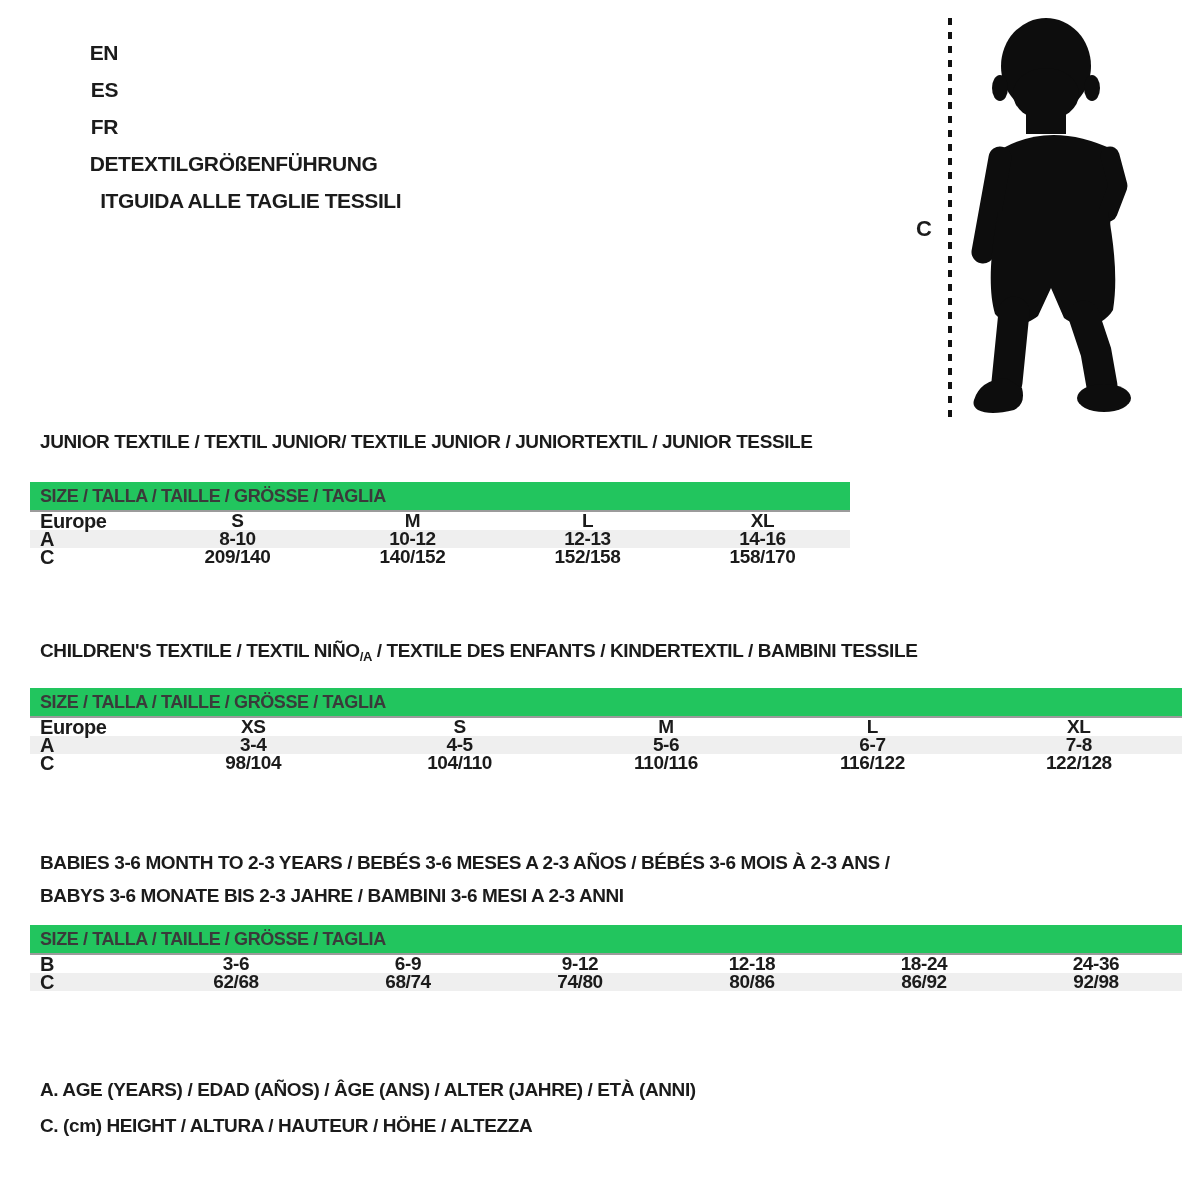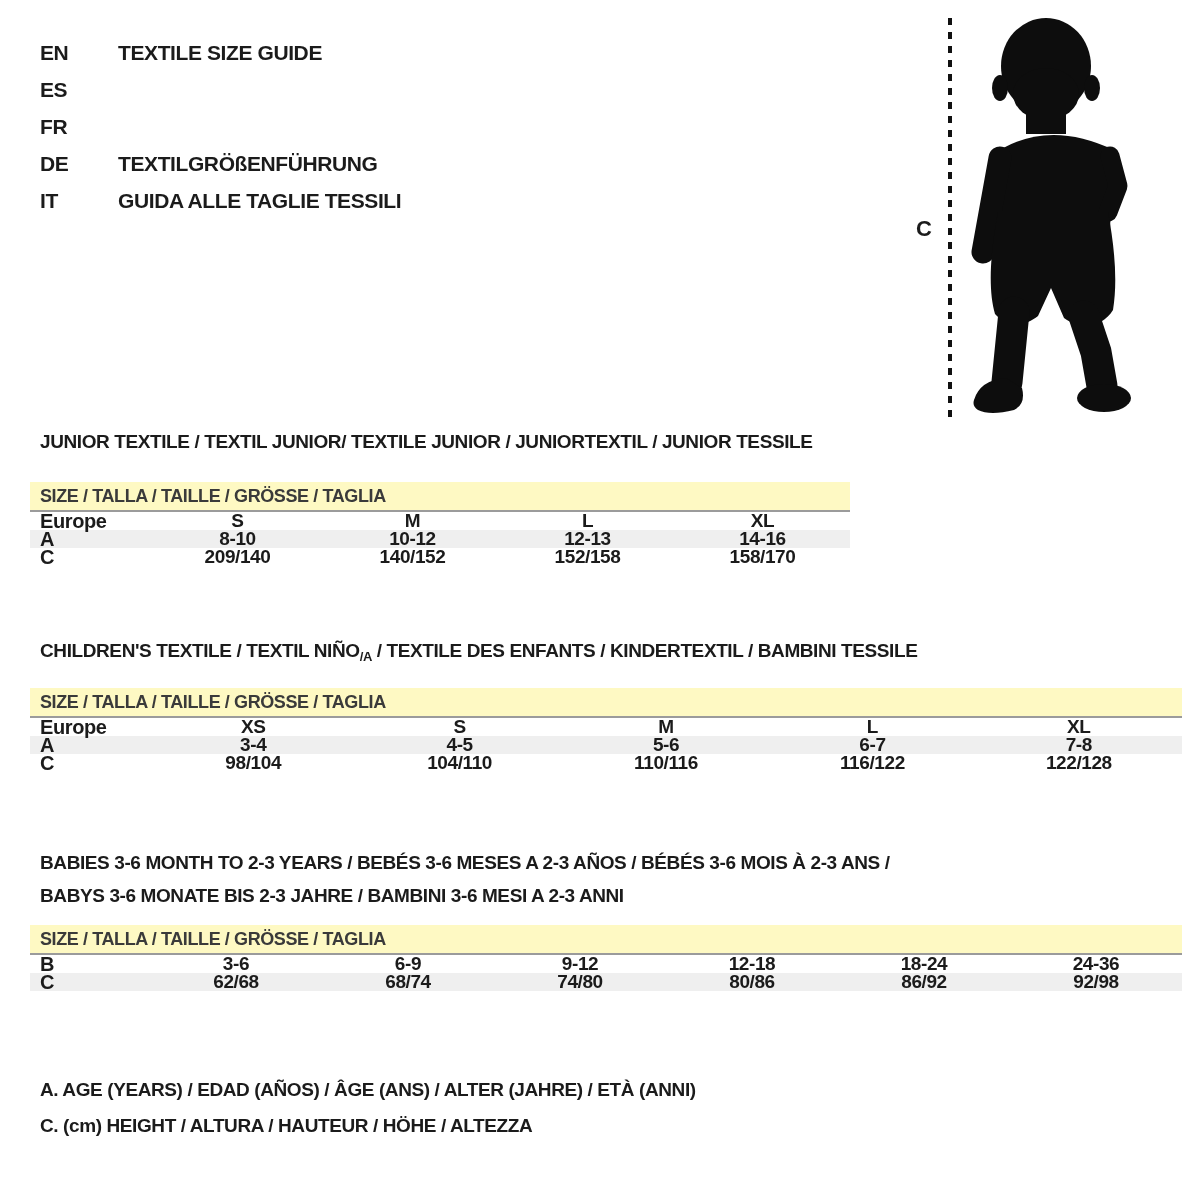--- a/index.html
+++ b/index.html
@@ -9,21 +9,21 @@
     background:#ffffff;
     font-family:"Liberation Sans", sans-serif;
     font-weight:bold;
     color:#1b1b1b;
     letter-spacing:-0.4px;
     overflow:hidden;
   }
 
   
   .lang-header { position:absolute; left:40px; top:34px; }
-  .lang-row { display:flex; line-height:37px; font-size:21px; }
+  .lang-row { display:flex; line-height:37px; font-size:21px;text-align:right; }
   .lang-code { width:78px; flex:0 0 78px; }
 
   
   .figure { position:absolute; left:900px; top:14px; width:270px; height:412px; }
   .dash-line { position:absolute; left:46px; top:4px; }
   .c-label { position:absolute; left:16px; top:202px; font-size:22px; }
   .silhouette { position:absolute; left:62px; top:2px; }
 
   
   .section-title { position:absolute; left:40px; font-size:19px; white-space:nowrap; }
@@ -31,39 +31,38 @@
   .title-children { top:640px; }
   .title-babies { top:846px; line-height:33px; }
   .sub-a { font-size:13px; vertical-align:-4px; }
 
   
   .table { position:absolute; left:30px; }
   .t1 { top:482px; width:820px; }
   .t2 { top:688px; width:1152px; }
   .t3 { top:925px; width:1152px; }
   .bar {
-    height:30px; background:#fef9c3; border-bottom:2px solid #9b9b9b;
+    height:30px; background:#22c55e; border-bottom:2px solid #9b9b9b;
     display:flex; align-items:center; padding-left:10px;
     font-size:18px; color:#3a3a3a;
   }
   .t-row { display:flex; height:18px; align-items:center; font-size:19px; }
   .t-row.alt { background:#efefef; }
   .cell { flex:1; text-align:center; }
   .cell.label { flex:0 0 120px; text-align:left; padding-left:10px; font-size:20px; }
 
   
   .notes { position:absolute; left:40px; top:1072px; font-size:19px; line-height:36px; }
 </style>
 </head>
 <body>
 
 <div class="lang-header">
   <div class="lang-row">
     <span class="lang-code">EN</span>
-    <span class="lang-label">TEXTILE SIZE GUIDE</span>
   </div>
   <div class="lang-row">
     <span class="lang-code">ES</span>
   </div>
   <div class="lang-row">
     <span class="lang-code">FR</span>
   </div>
   <div class="lang-row">
     <span class="lang-code">DE</span>
     <span class="lang-label">TEXTILGRÖßENFÜHRUNG</span>

